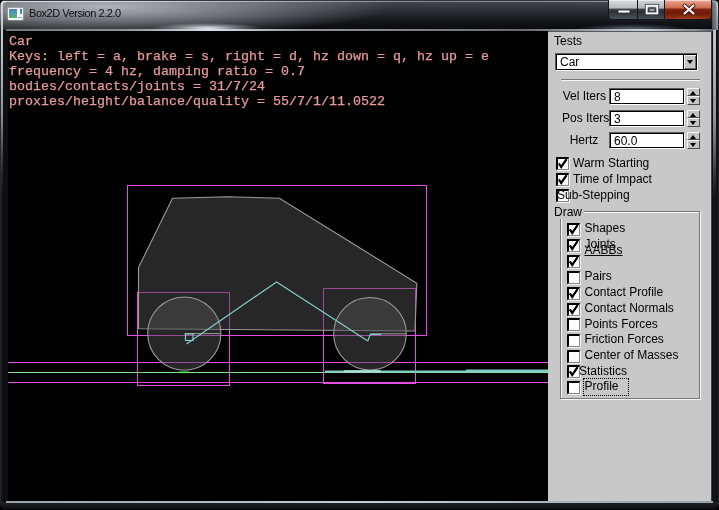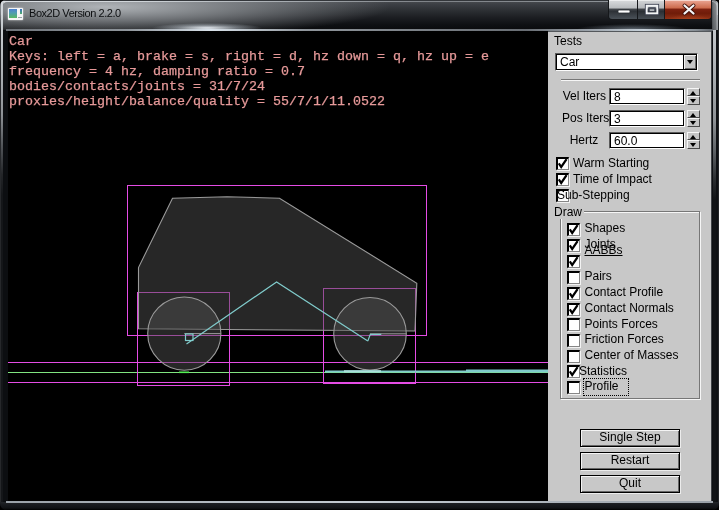--- a/index.html
+++ b/index.html
@@ -285,23 +285,20 @@
     <div class="lbl" style="left:36.5px; top:317.5px;">Center of Masses</div>
     <div class="chk" style="left:19px; top:334.5px;">
         <svg width="11" height="11" style="position:absolute;left:-1px;top:-1px;">
           <path d="M1.8 5.4 L4.2 9 L9.6 1.2" fill="none" stroke="#000" stroke-width="2.2"></path>
         </svg>
       </div>
     <div class="lbl" style="left:31px; top:333px;">Statistics</div>
     <div class="chk" style="left:19px; top:350px;"></div>
     <div class="lbl" style="left:35.5px; top:348.5px; outline:1px dotted #000; padding:0 9px 2px 1px;">Profile</div>
 
-    <div class="btn" style="top:398.5px;">Single Step</div>
-    <div class="btn" style="top:421.5px;">Restart</div>
-    <div class="btn" style="top:444.5px;">Quit</div>
   </div>
 
   <div class="frame" id="frm-left">
       <div class="refl"></div>
       <div class="outer"></div>
     </div>
   <div class="frame" id="frm-right">
       <div class="sep"></div>
       <div class="refl"></div>
       <div class="outer"></div>

